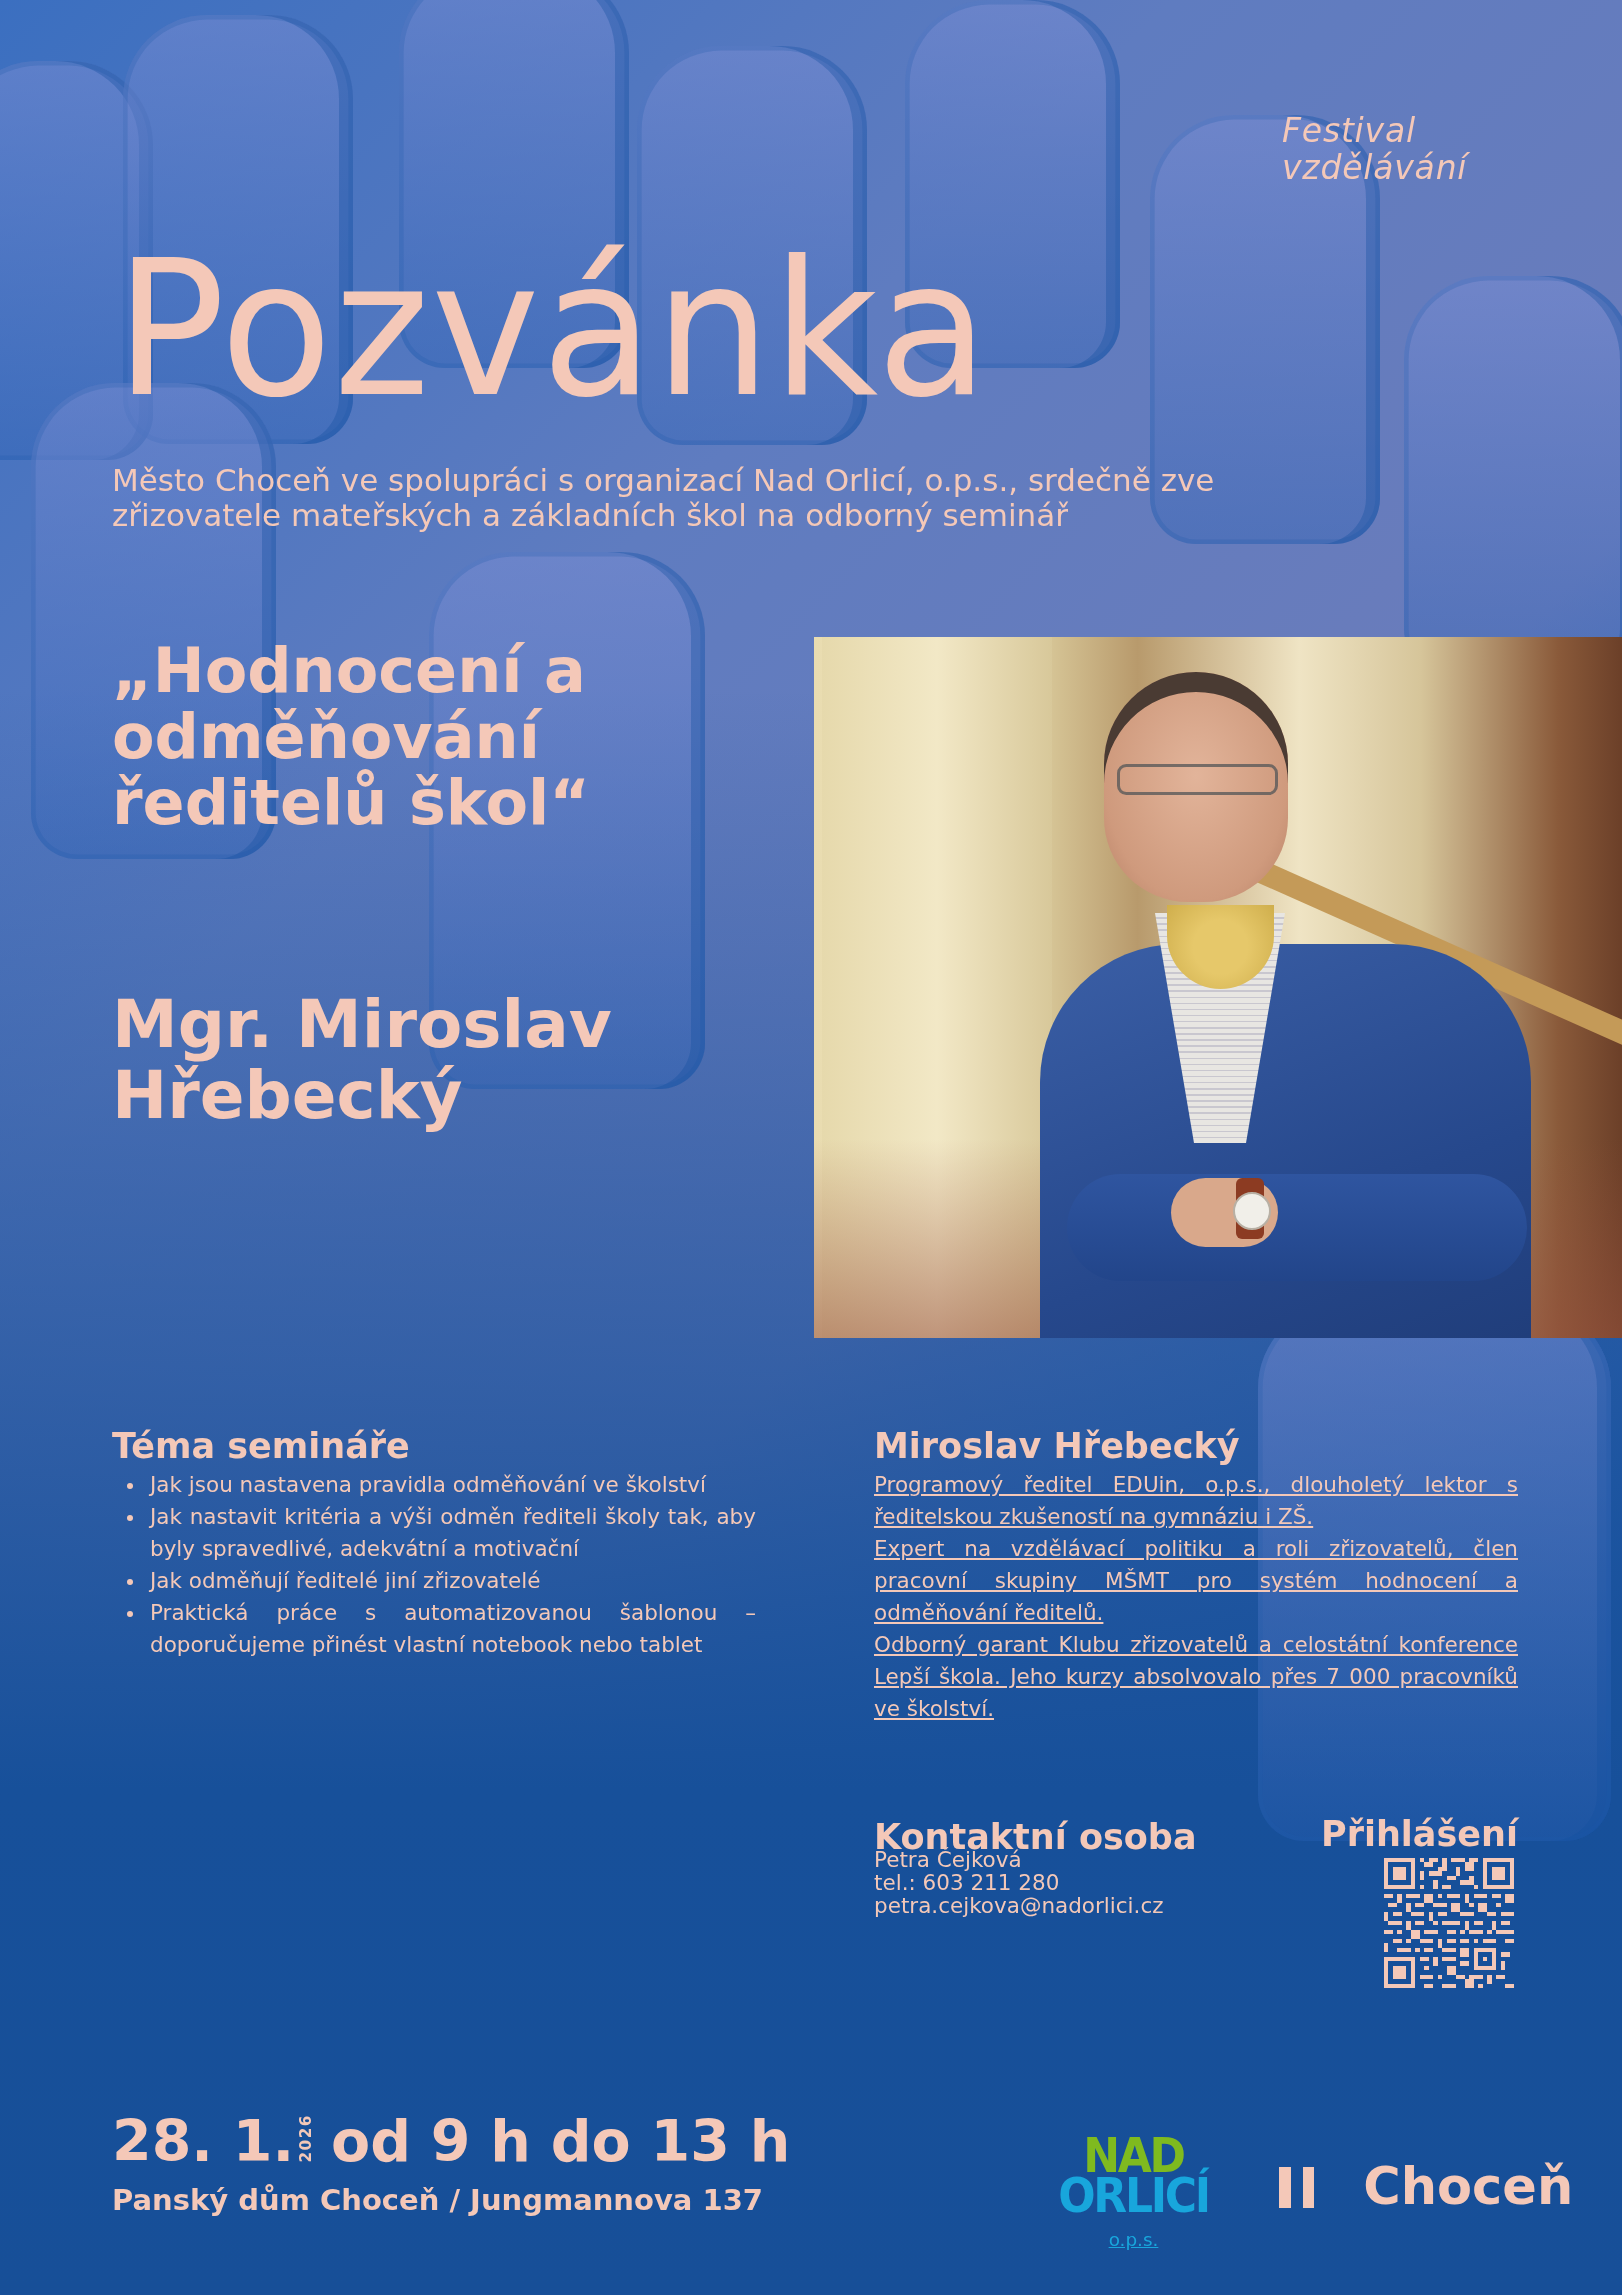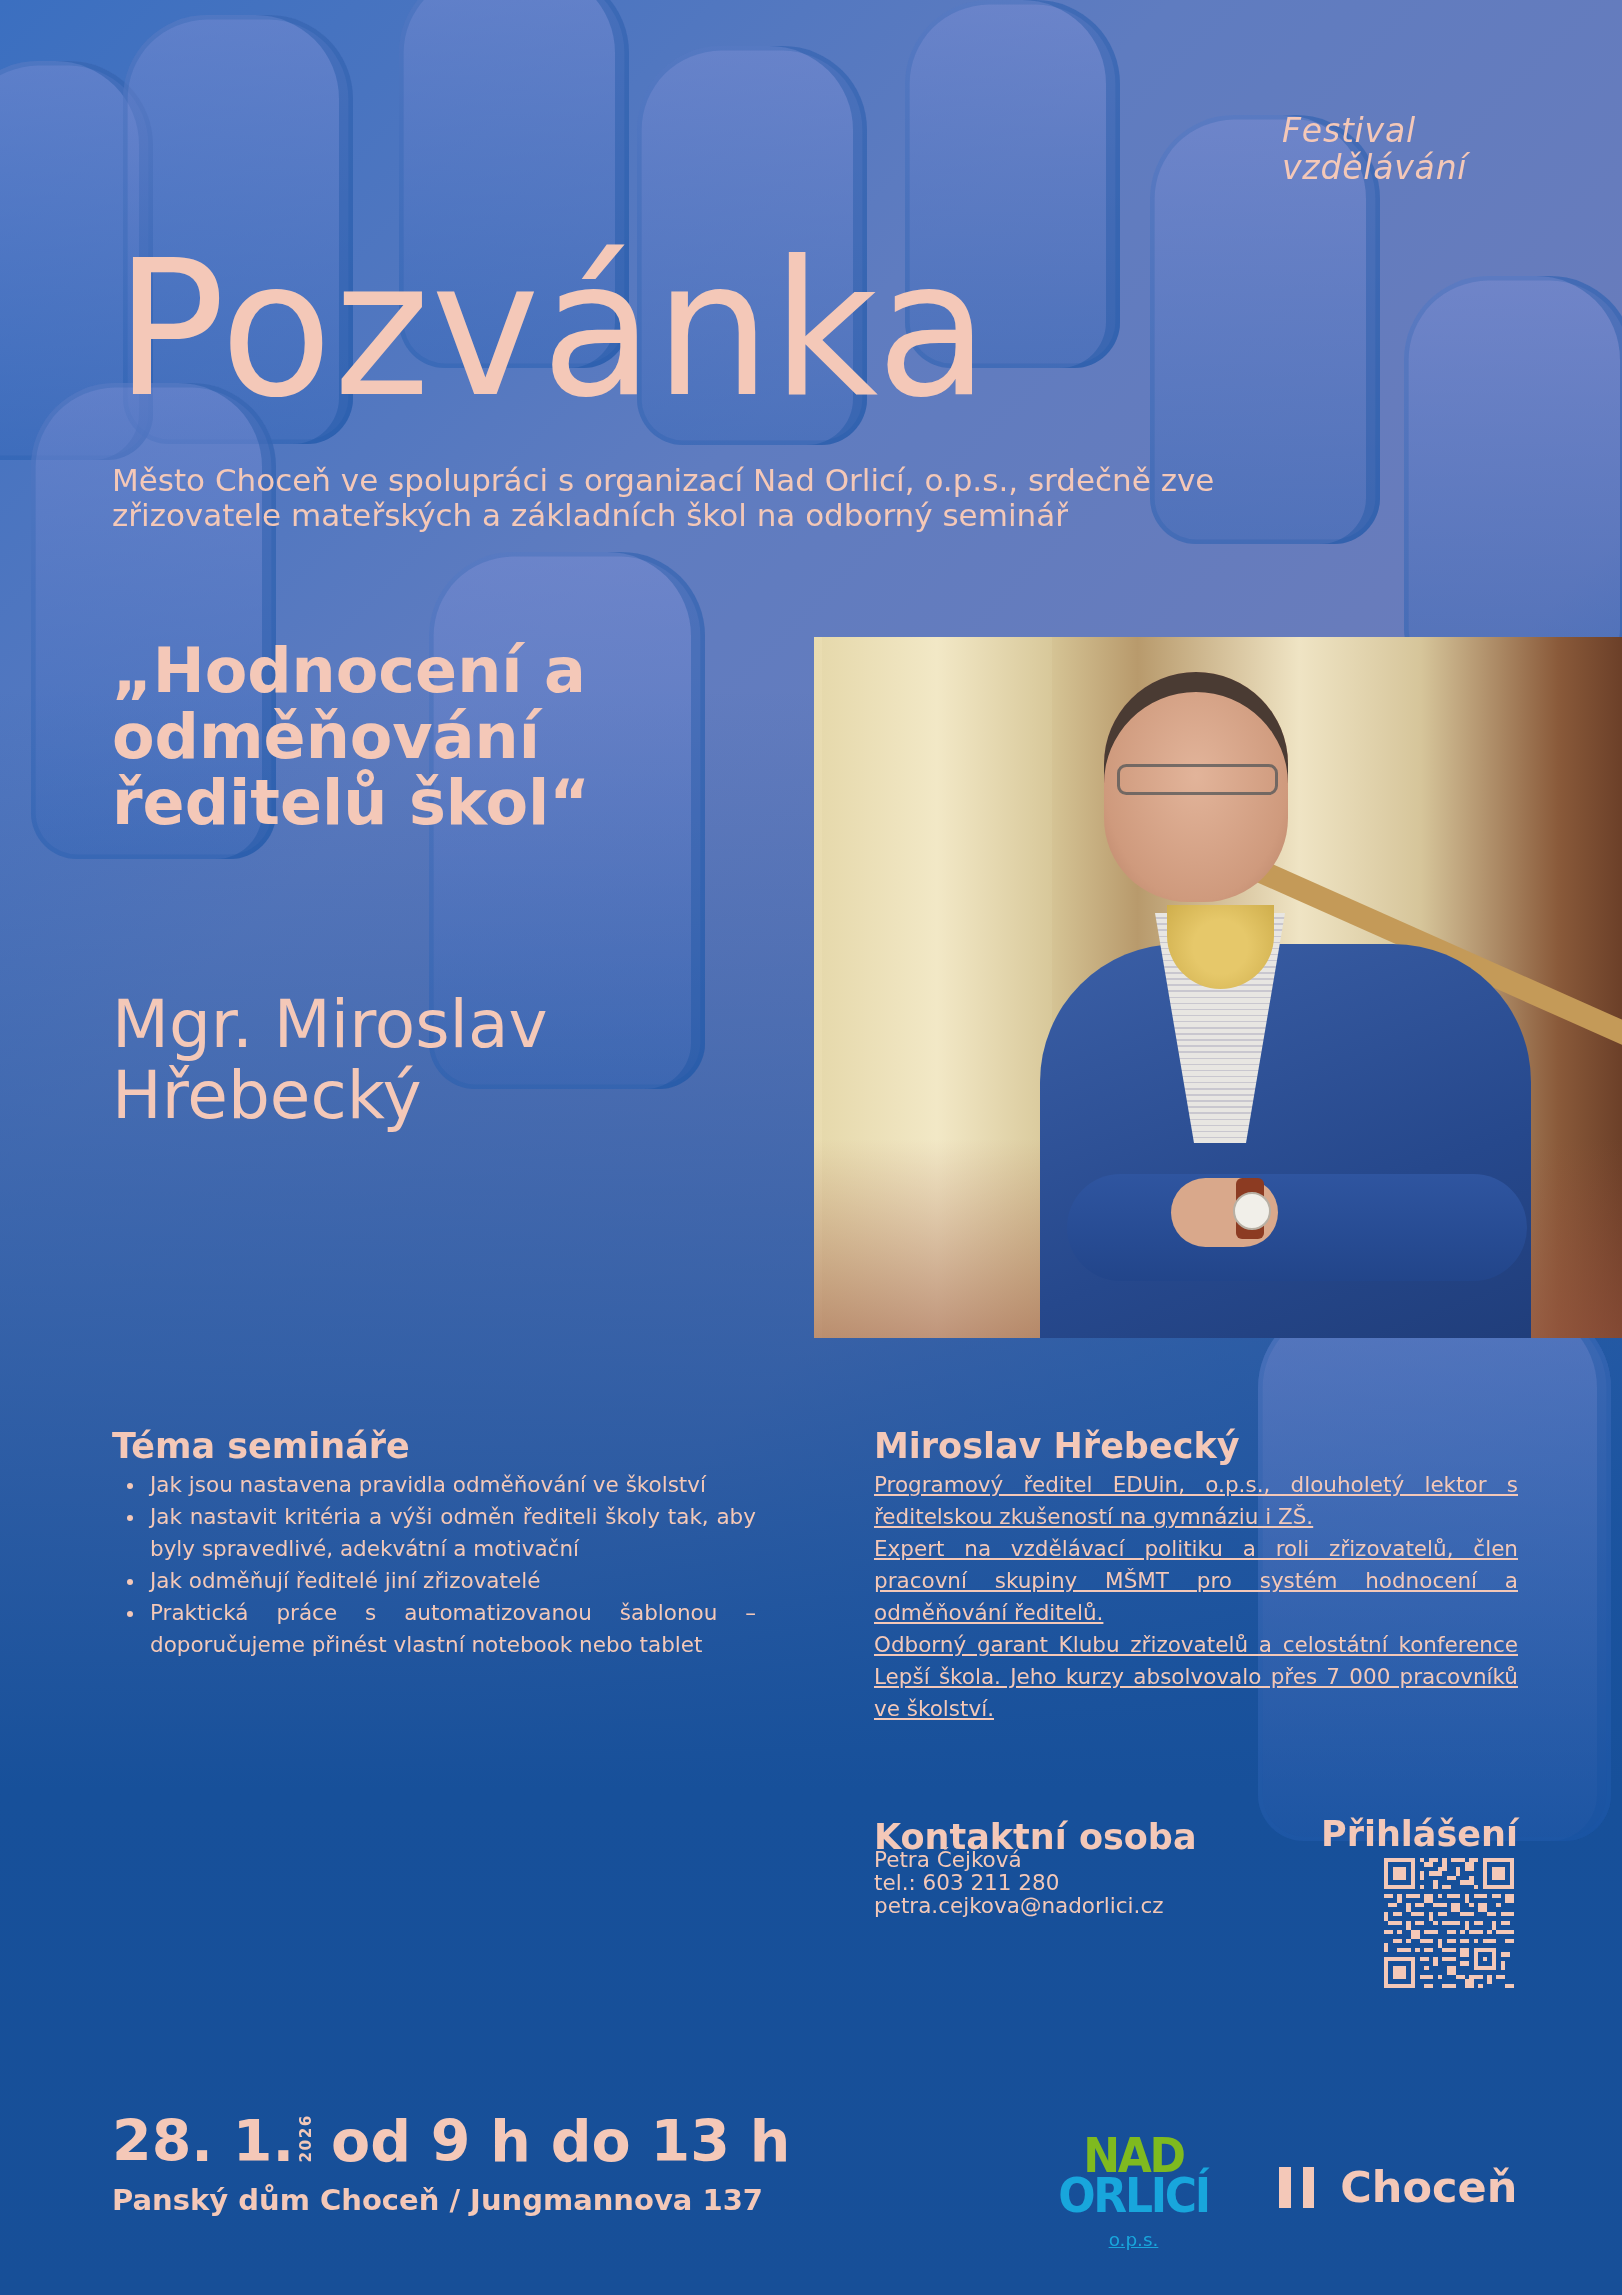--- a/index.html
+++ b/index.html
@@ -42,21 +42,21 @@
     position: absolute; left: 112px; top: 463px; width: 1304px;
     font-size: 31px; line-height: 35px; font-weight: normal;
   }
 
   .seminar-title {
     position: absolute; left: 112px; top: 638px; width: 690px;
     font-size: 62px; line-height: 66px; font-weight: bold;
   }
   .speaker-name {
     position: absolute; left: 112px; top: 989px; width: 690px;
-    font-size: 66px; line-height: 71px; font-weight: normal;
+    font-size: 66px; line-height: 71px; font-weight: bold;
   }
 
   .photo {
     position: absolute; left: 814px; top: 637px;
     width: 809px; height: 701px; overflow: hidden;
     background: linear-gradient(90deg, #e9dcb0 0%, #efe3bf 18%, #d9c99a 28%, #b89a6c 40%, #efe4c4 60%, #d6c59a 75%, #8a5a3a 92%, #6b3f28 100%);
   }
   .photo .pillar {
     position: absolute; left: 7.7px; top: 0; width: 230px; height: 100%;
     background: linear-gradient(90deg, #e6d9ac, #f2e8c6 50%, #d8c89a);
@@ -172,21 +172,21 @@
   }
   .logo-nad .ops {
     display: block; font-size: 18.4px; line-height: 20px; color: #18a6dc; margin-top: 15px; text-decoration: underline;
   }
   .logo-chocen {
     position: absolute; left: 1279px; top: 2164px;
     display: flex; align-items: center; gap: 0;
   }
   .bars { display: flex; gap: 12.3px; margin-right: 26px; }
   .bars span { display: block; width: 11.5px; height: 41px; background: #f4c8b8; }
-  .chocen-text { font-size: 43px; line-height: 46px; font-weight: bold; }
+  .chocen-text { font-size: 51px; line-height: 46px; font-weight: bold; margin-left: 23px; }
 </style>
 </head>
 <body>
 
 <div class="poster">
 
   <div class="chairs">
     <div class="chair" style="left:-46px; top:61px; width:199px; height:399px;"></div>
     <div class="chair" style="left:123px; top:15.3px; width:230px; height:429px;"></div>
     <div class="chair" style="left:399px; top:-31px; width:230px; height:399px;"></div>

